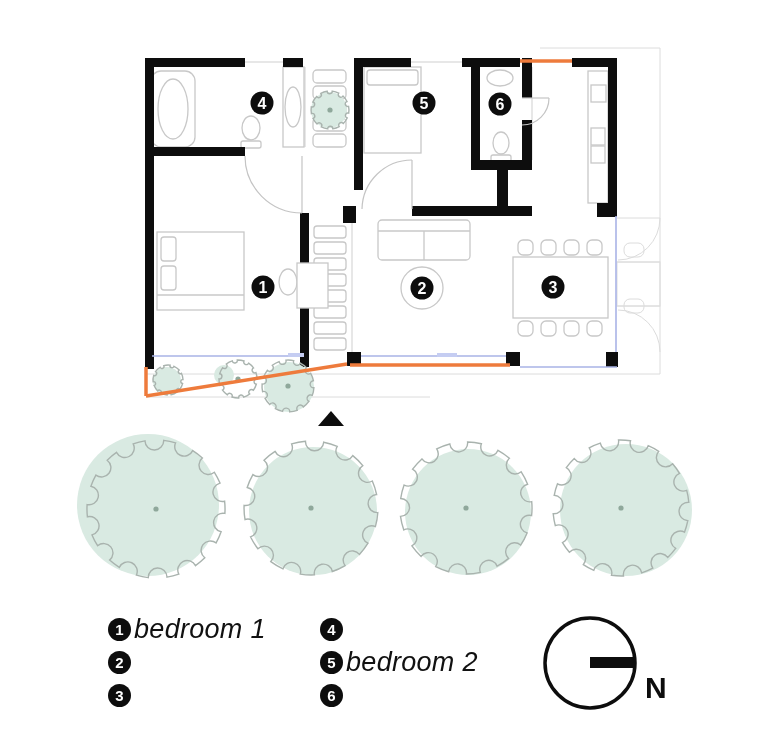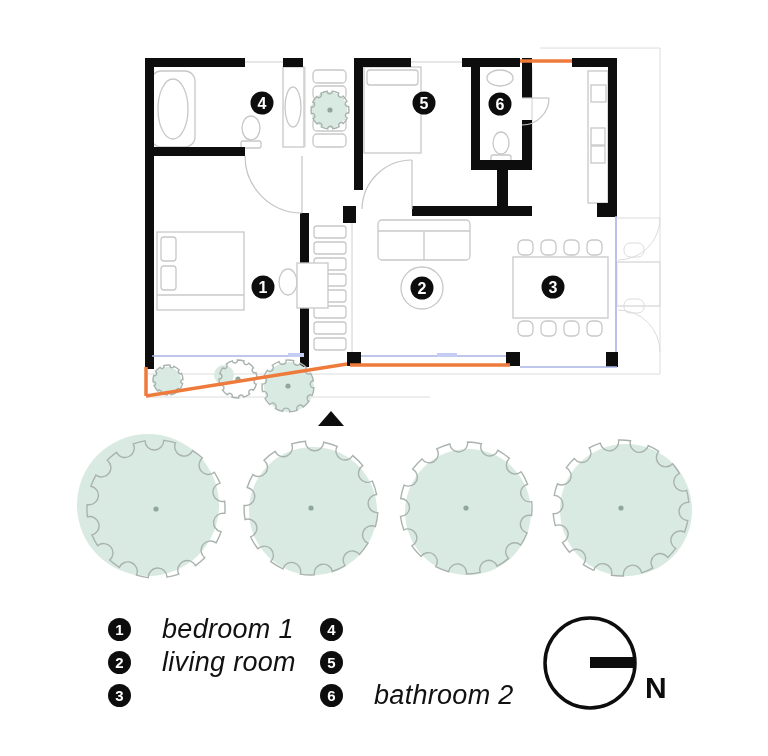--- a/index.html
+++ b/index.html
@@ -47,21 +47,21 @@
   }
   .legend-col{display:flex;flex-direction:column;}
   .legend-row{display:flex;align-items:center;height:33px;}
   .badge{
     display:inline-flex;width:23px;height:23px;border-radius:50%;
     background:var(--wall);color:#fff;font-weight:bold;font-size:15px;
     align-items:center;justify-content:center;flex:0 0 auto;font-style:normal;
     line-height:1;
   }
   .llabel{
-    font-style:italic;font-size:27px;color:var(--ink);margin-left:31px;white-space:nowrap;
+    font-style:italic;font-size:27px;color:var(--ink);margin-left:3px;white-space:nowrap;
     letter-spacing:0.3px;
   }
 </style>
 </head>
 <body>
 
 <div class="canvas">
 
   <svg class="drawing" width="768" height="756" viewBox="0 0 768 756">
 
@@ -298,32 +298,31 @@
   </svg>
 
   <div class="legend">
     <div class="legend-col">
       <div class="legend-row">
         <span class="badge">1</span>
         <span class="llabel">bedroom 1</span>
       </div>
       <div class="legend-row">
         <span class="badge">2</span>
-        <span class="llabel">living room</span>
       </div>
       <div class="legend-row">
         <span class="badge">3</span>
       </div>
     </div>
     <div class="legend-col">
       <div class="legend-row">
         <span class="badge">4</span>
       </div>
       <div class="legend-row">
         <span class="badge">5</span>
+        <span class="llabel">bedroom 2</span>
       </div>
       <div class="legend-row">
         <span class="badge">6</span>
-        <span class="llabel">bathroom 2</span>
       </div>
     </div>
   </div>
 </div>
 
 </body></html>

